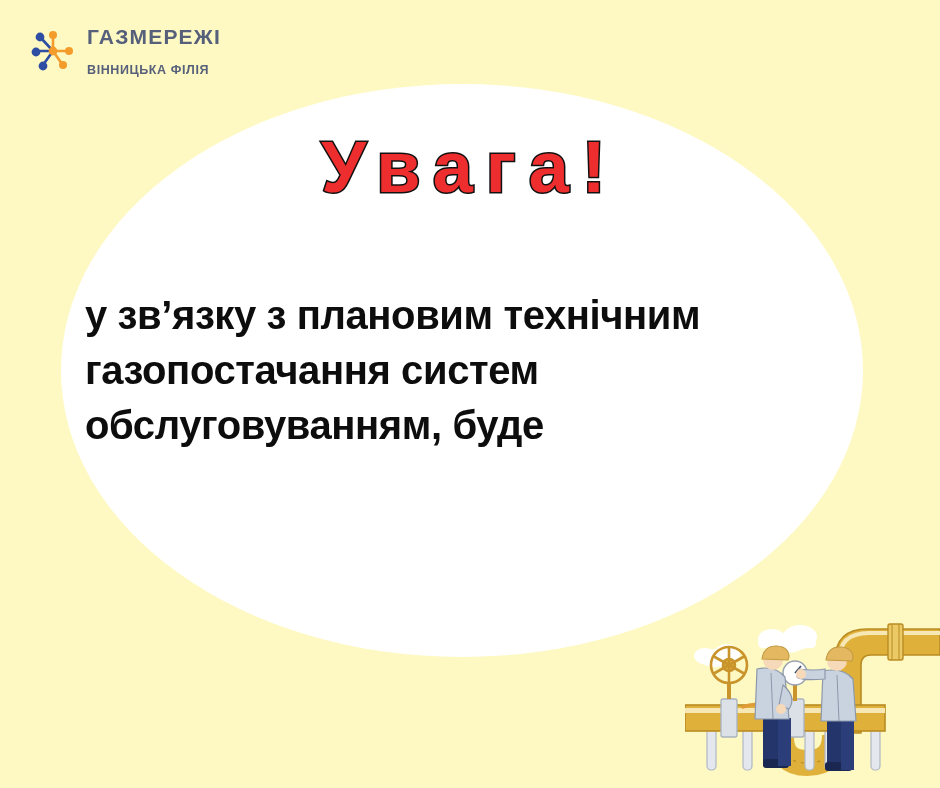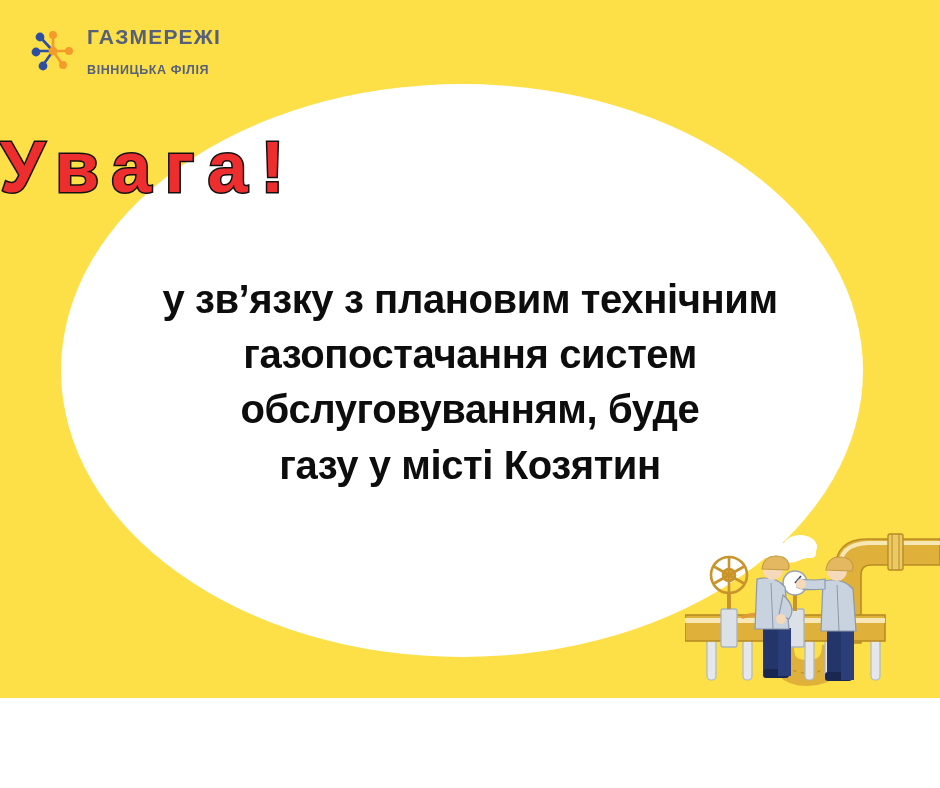--- a/index.html
+++ b/index.html
@@ -7,22 +7,22 @@
     margin: 0;
     padding: 0;
   }
   body {
     font-family: "Liberation Sans", "DejaVu Sans", sans-serif;
   }
 
   #poster {
     position: relative;
     width: 940px;
-    height: 698px;
-    background: #fde047;
+    height: 788px;
+    background: #fef9c3;
     overflow: hidden;
   }
 
   
   #ellipse {
     position: absolute;
     left: 61px;
     top: 84px;
     width: 802px;
     height: 573px;
@@ -66,37 +66,37 @@
     white-space: nowrap;
     margin-top: 17px;
   }
 
   
   #headline {
     position: absolute;
     left: 0;
     top: 131px;
     width: 940px;
+    text-align: center;
     font-size: 72px;
     font-weight: 700;
     color: #EE2E2E;
     letter-spacing: 13px;
     line-height: 1;
     -webkit-text-stroke: 3px #111111;
     paint-order: stroke fill;
     white-space: nowrap;
   }
 
   
   #body-copy {
     position: absolute;
     left: 85px;
-    top: 272px;
+    top: 288px;
     width: 770px;
-    text-align: center;
     color: #0D0D0D;
     font-size: 40px;
     font-weight: 700;
     line-height: 1.38;
     letter-spacing: -0.4px;
     font-stretch: condensed;
   }
   #body-copy .line {
     display: block;
     white-space: nowrap;
@@ -144,21 +144,20 @@
       <div id="logo-sub">ВІННИЦЬКА ФІЛІЯ</div>
     </div>
   </div>
 
   <div id="headline">Увага!</div>
 
   <div id="body-copy">
     <span class="line">у зв’язку з плановим технічним</span>
     <span class="line">газопостачання систем</span>
     <span class="line">обслуговуванням, буде</span>
-    <span class="line">газу у місті Козятин</span>
   </div>
 
   <div id="illustration">
     <svg viewBox="0 0 255 185" xmlns="http://www.w3.org/2000/svg" aria-hidden="true">
 
       <g fill="#FFFFFF">
         <ellipse cx="30" cy="55" rx="17" ry="9"></ellipse>
         <ellipse cx="42" cy="51" rx="13" ry="10"></ellipse>
         <ellipse cx="20" cy="53" rx="11" ry="8"></ellipse>
         <rect x="13" y="52" width="40" height="7" rx="3.5"></rect>

